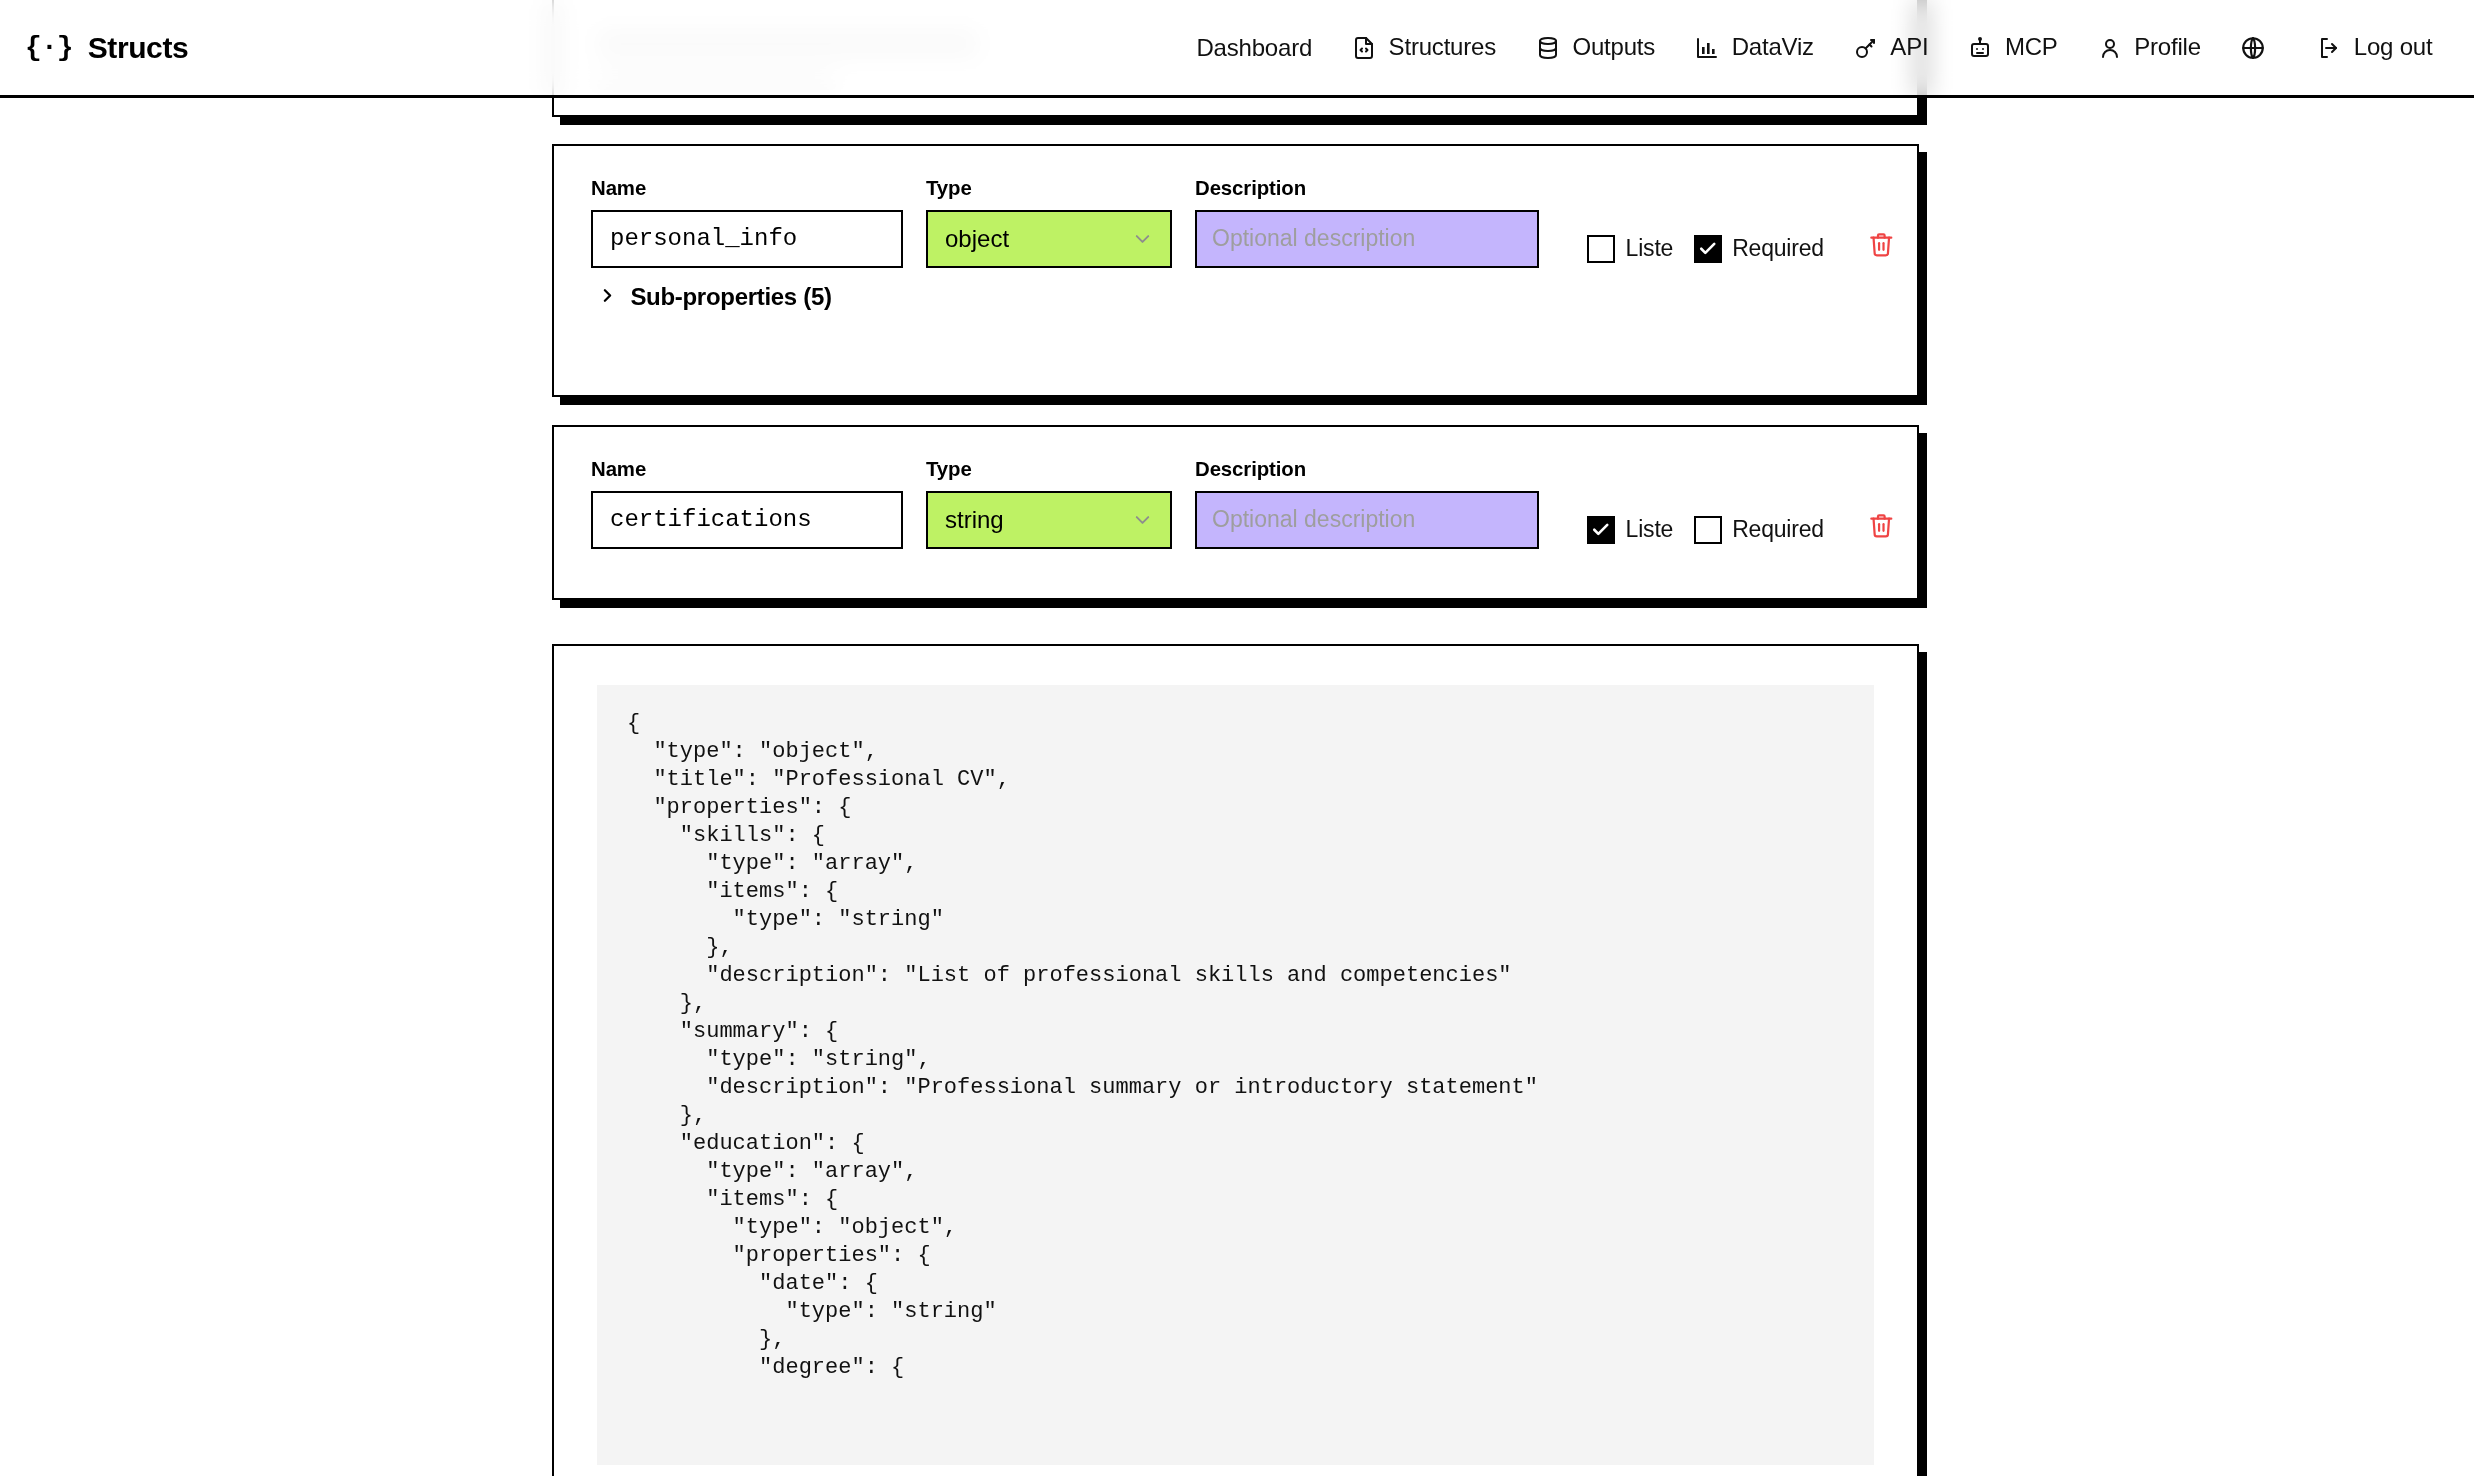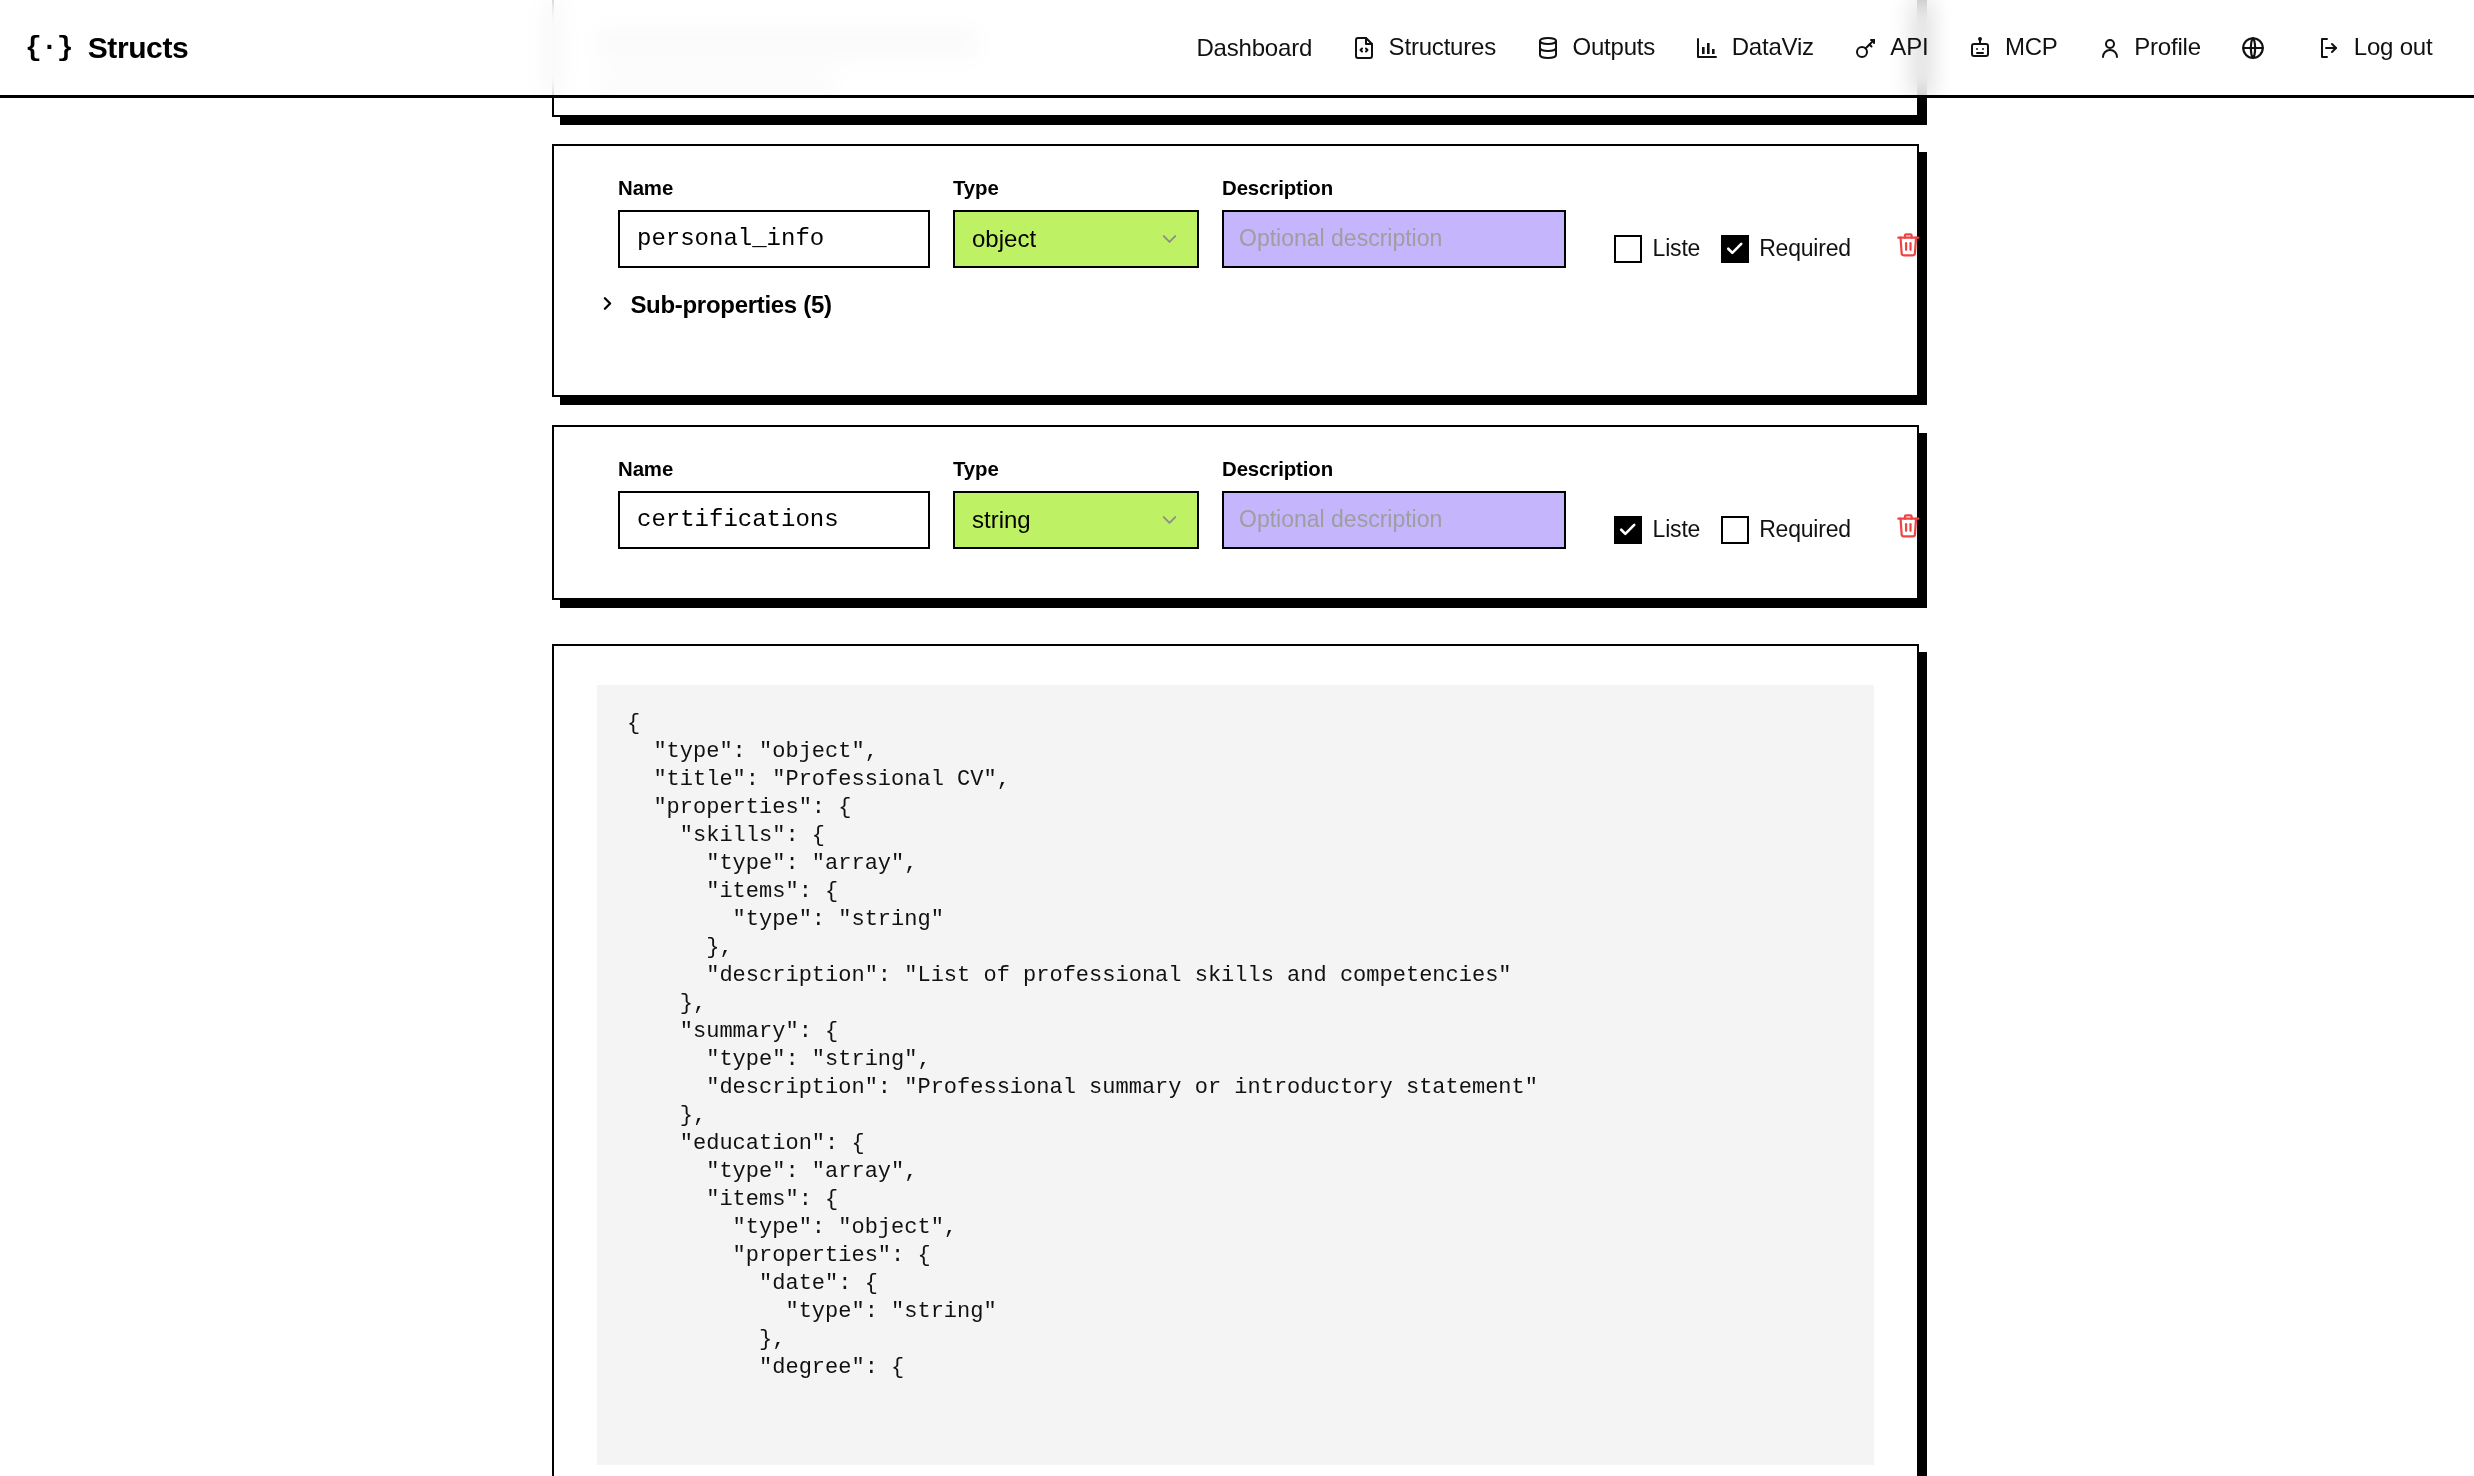--- a/index.html
+++ b/index.html
@@ -124,21 +124,21 @@
   }
 
   
   .prop-card { position: absolute; left: 552px; width: 1367px; z-index: 5; }
   #prop-card-0 { top: 144px; height: 253px; }
   #prop-card-1 { top: 425px; height: 175px; }
 
   .field-row {
     display: flex;
     align-items: flex-end;
-    padding: 0 64px;
+    padding: 0 37px;
     padding-top: 32px;
     gap: 23px;
   }
 
   .field { display: flex; flex-direction: column; }
   .field-label {
     font-size: 20.4px;
     font-weight: 700;
     color: #000000;
     letter-spacing: -0.1px;
@@ -222,21 +222,21 @@
     margin-left: 21px;
     padding-bottom: 7px;
     background: none; border: none; cursor: pointer;
     display: flex; align-items: center;
   }
 
   .subprops {
     display: flex;
     align-items: center;
     gap: 12.4px;
-    margin-top: 25px;
+    margin-top: 17px;
     margin-left: 43px;
     cursor: pointer;
     width: fit-content;
   }
   .subprops-label {
     font-size: 24px;
     font-weight: 700;
     color: #000000;
     letter-spacing: -0.3px;
     line-height: 1;

